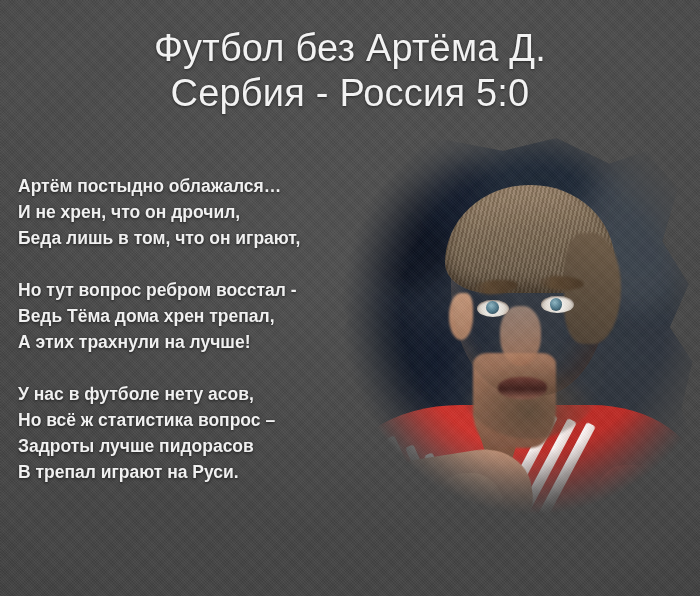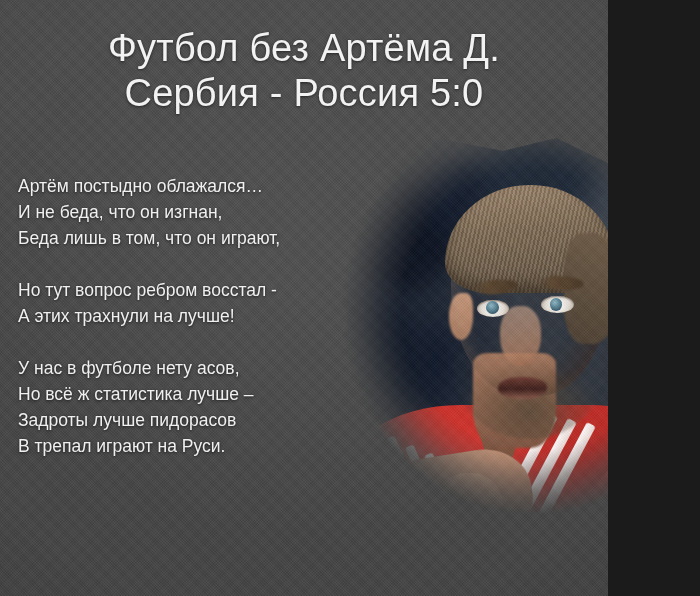--- a/index.html
+++ b/index.html
@@ -3,21 +3,21 @@
 <meta charset="utf-8">
 <title>Футбол без Артёма Д.</title>
 <style>
   html, body {
     margin: 0;
     padding: 0;
     background: #1b1b1b;
   }
   .meme {
     position: relative;
-    width: 608px;
+    width: 700px;
     height: 596px;
     overflow: hidden;
     background-color: #7f1d1d;
     font-family: "Liberation Sans", sans-serif;
     -webkit-font-smoothing: antialiased;
   }
   
   .bg-texture {
     position: absolute;
     inset: 0;
@@ -307,21 +307,21 @@
   .title .tline { display: block; }
 
   .poem {
     position: absolute;
     left: 18px;
     top: 173px;
     z-index: 5;
     color: #f0f0f0;
     font-size: 17.5px;
     line-height: 26px;
-    font-weight: 400;
+    font-weight: 700;
     text-shadow: 0 1px 3px rgba(0,0,0,.65);
     white-space: nowrap;
   }
   .stanza { margin: 0 0 26px 0; }
   .stanza:last-child { margin-bottom: 16px; }
   .vline { display: block; }
 </style>
 </head>
 <body>
 
@@ -391,31 +391,32 @@
 
   <div class="title">
     <span class="tline">Футбол без Артёма Д.</span>
     <span class="tline">Сербия - Россия 5:0</span>
   </div>
 
   <div class="poem">
 
     <div class="stanza">
       <span class="vline">Артём постыдно облажался…</span>
-      <span class="vline">И не беда, что он изгнан,</span>
+      <span class="vline">И не хрен, что он дрочил,</span>
       <span class="vline">Беда лишь в том, что он играют,</span>
     </div>
 
     <div class="stanza">
       <span class="vline">Но тут вопрос ребром восстал -</span>
+      <span class="vline">Ведь Тёма дома хрен трепал,</span>
       <span class="vline">А этих трахнули на лучше!</span>
     </div>
 
     <div class="stanza">
       <span class="vline">У нас в футболе нету асов,</span>
-      <span class="vline">Но всё ж статистика лучше –</span>
+      <span class="vline">Но всё ж статистика вопрос –</span>
       <span class="vline">Задроты лучше пидорасов</span>
       <span class="vline">В трепал играют на Руси.</span>
     </div>
 
   </div>
 
 </div>
 
 </body></html>

